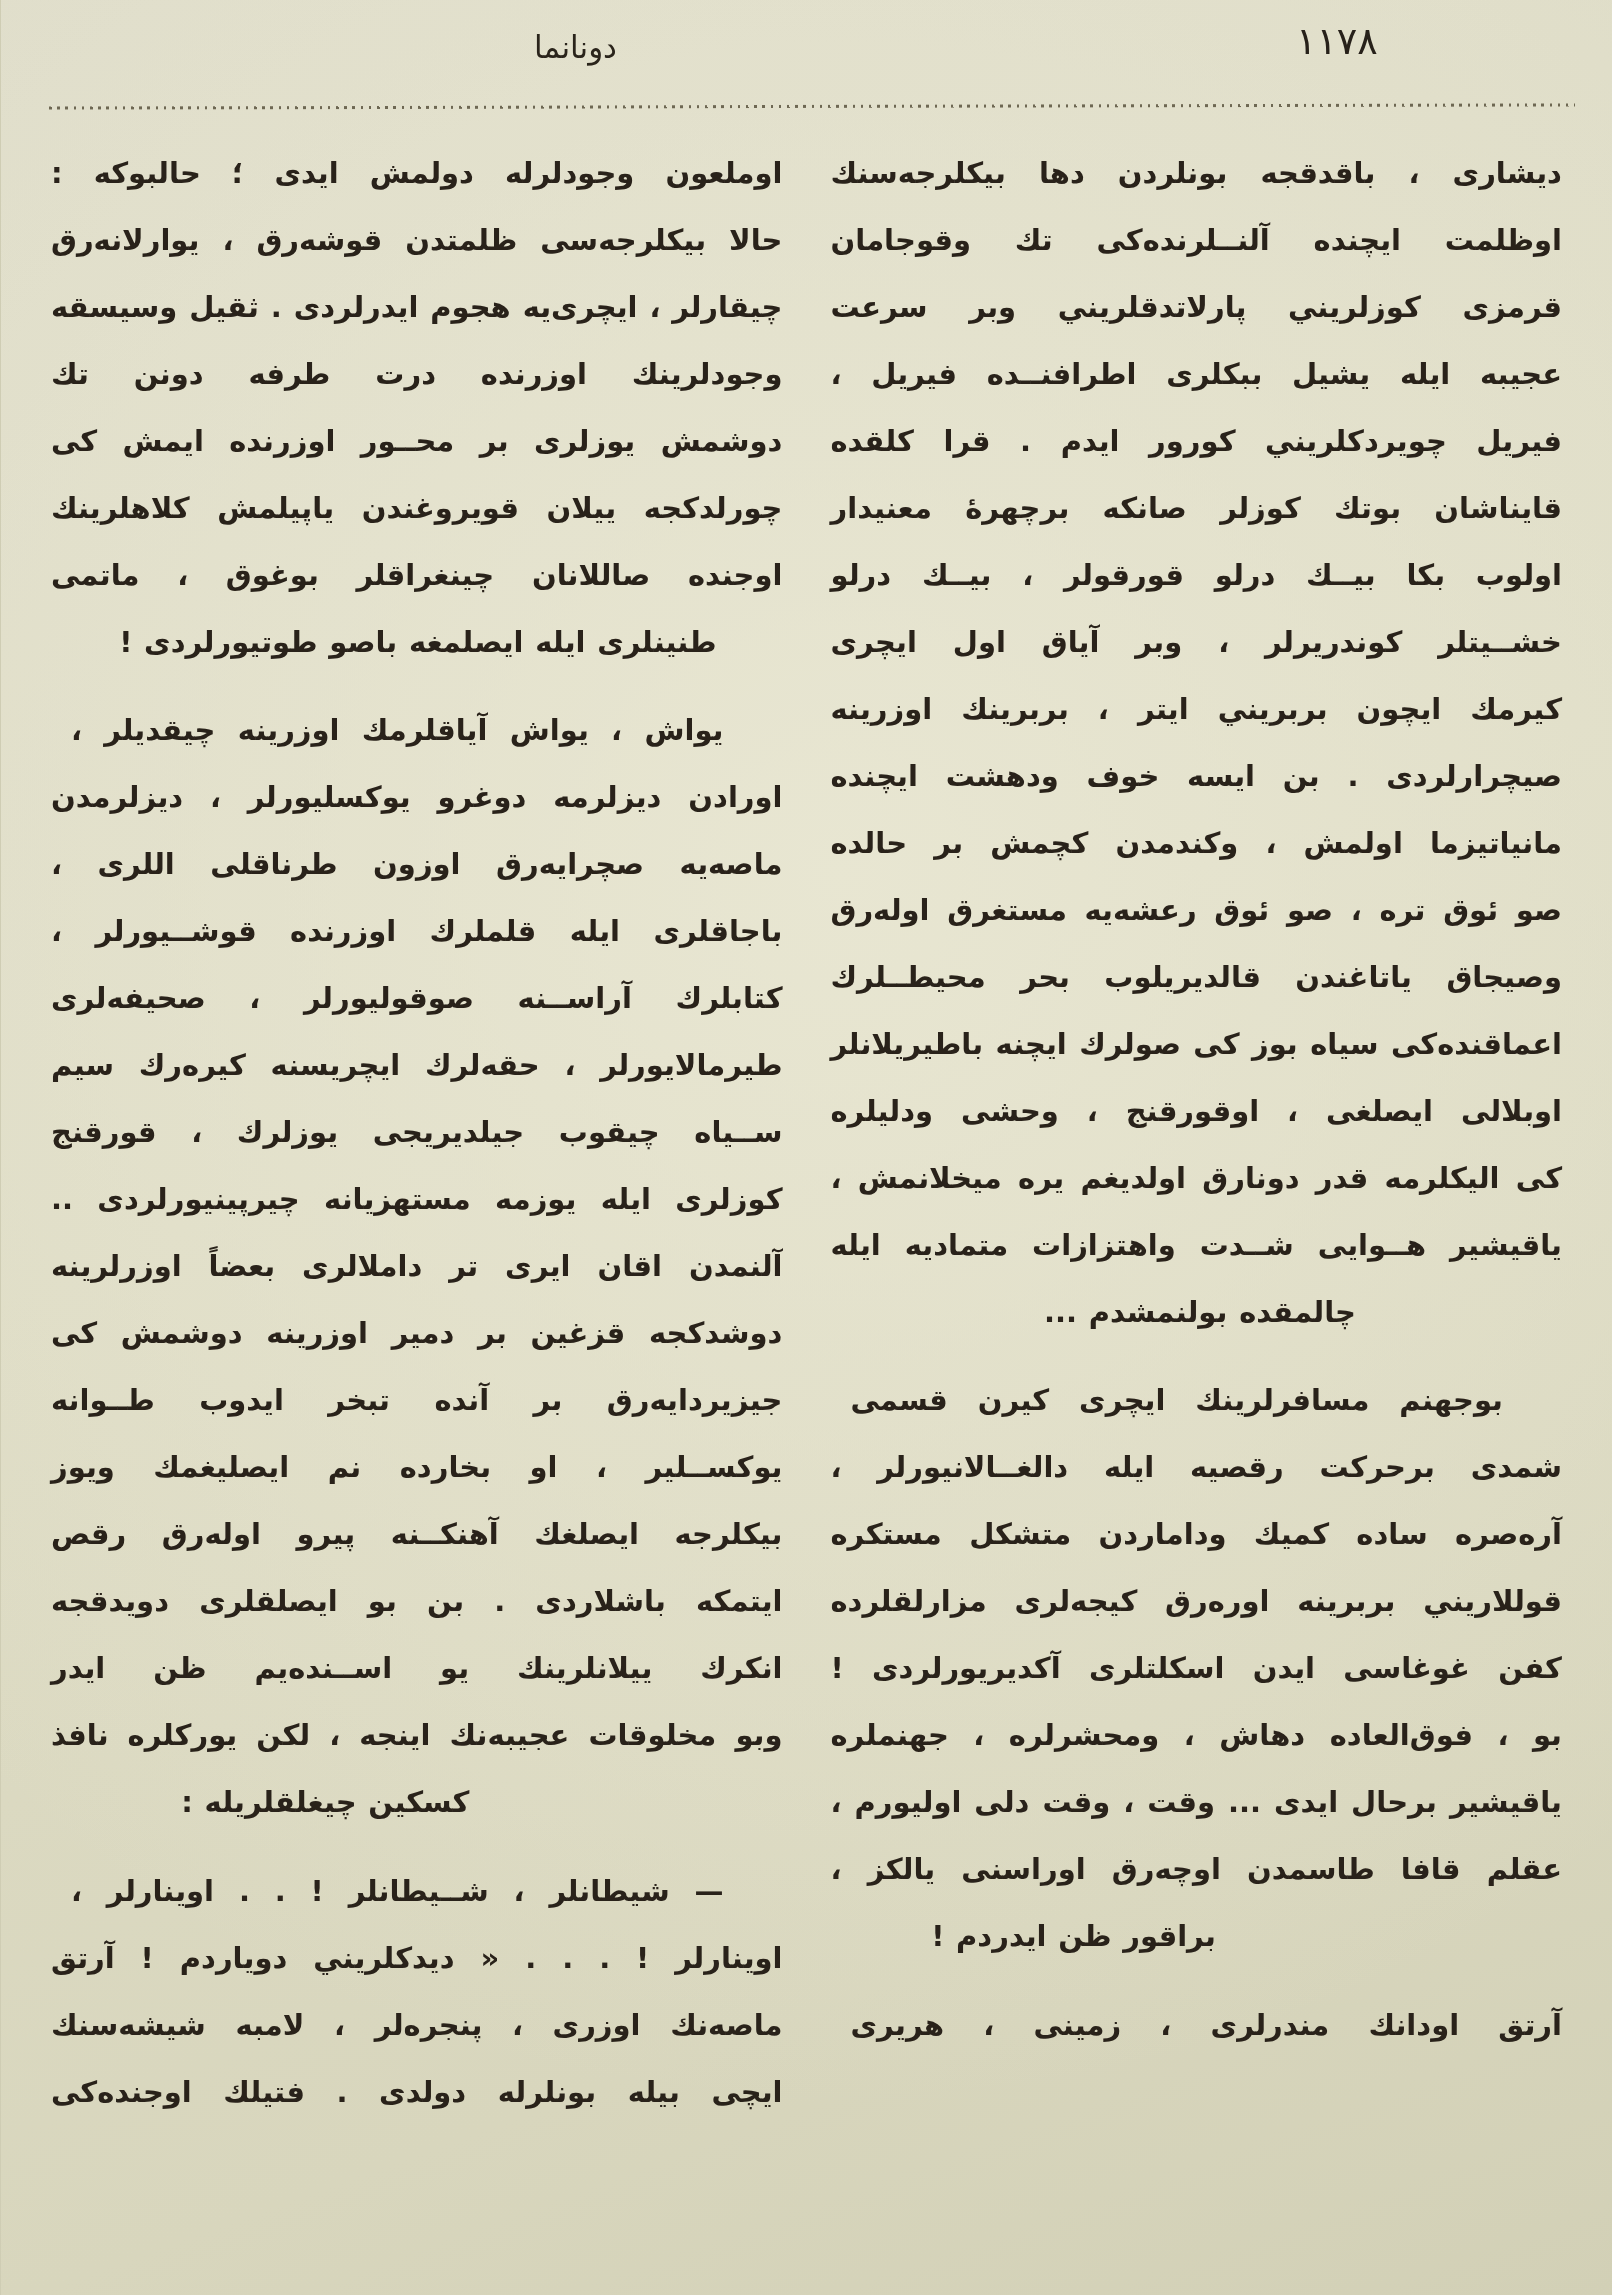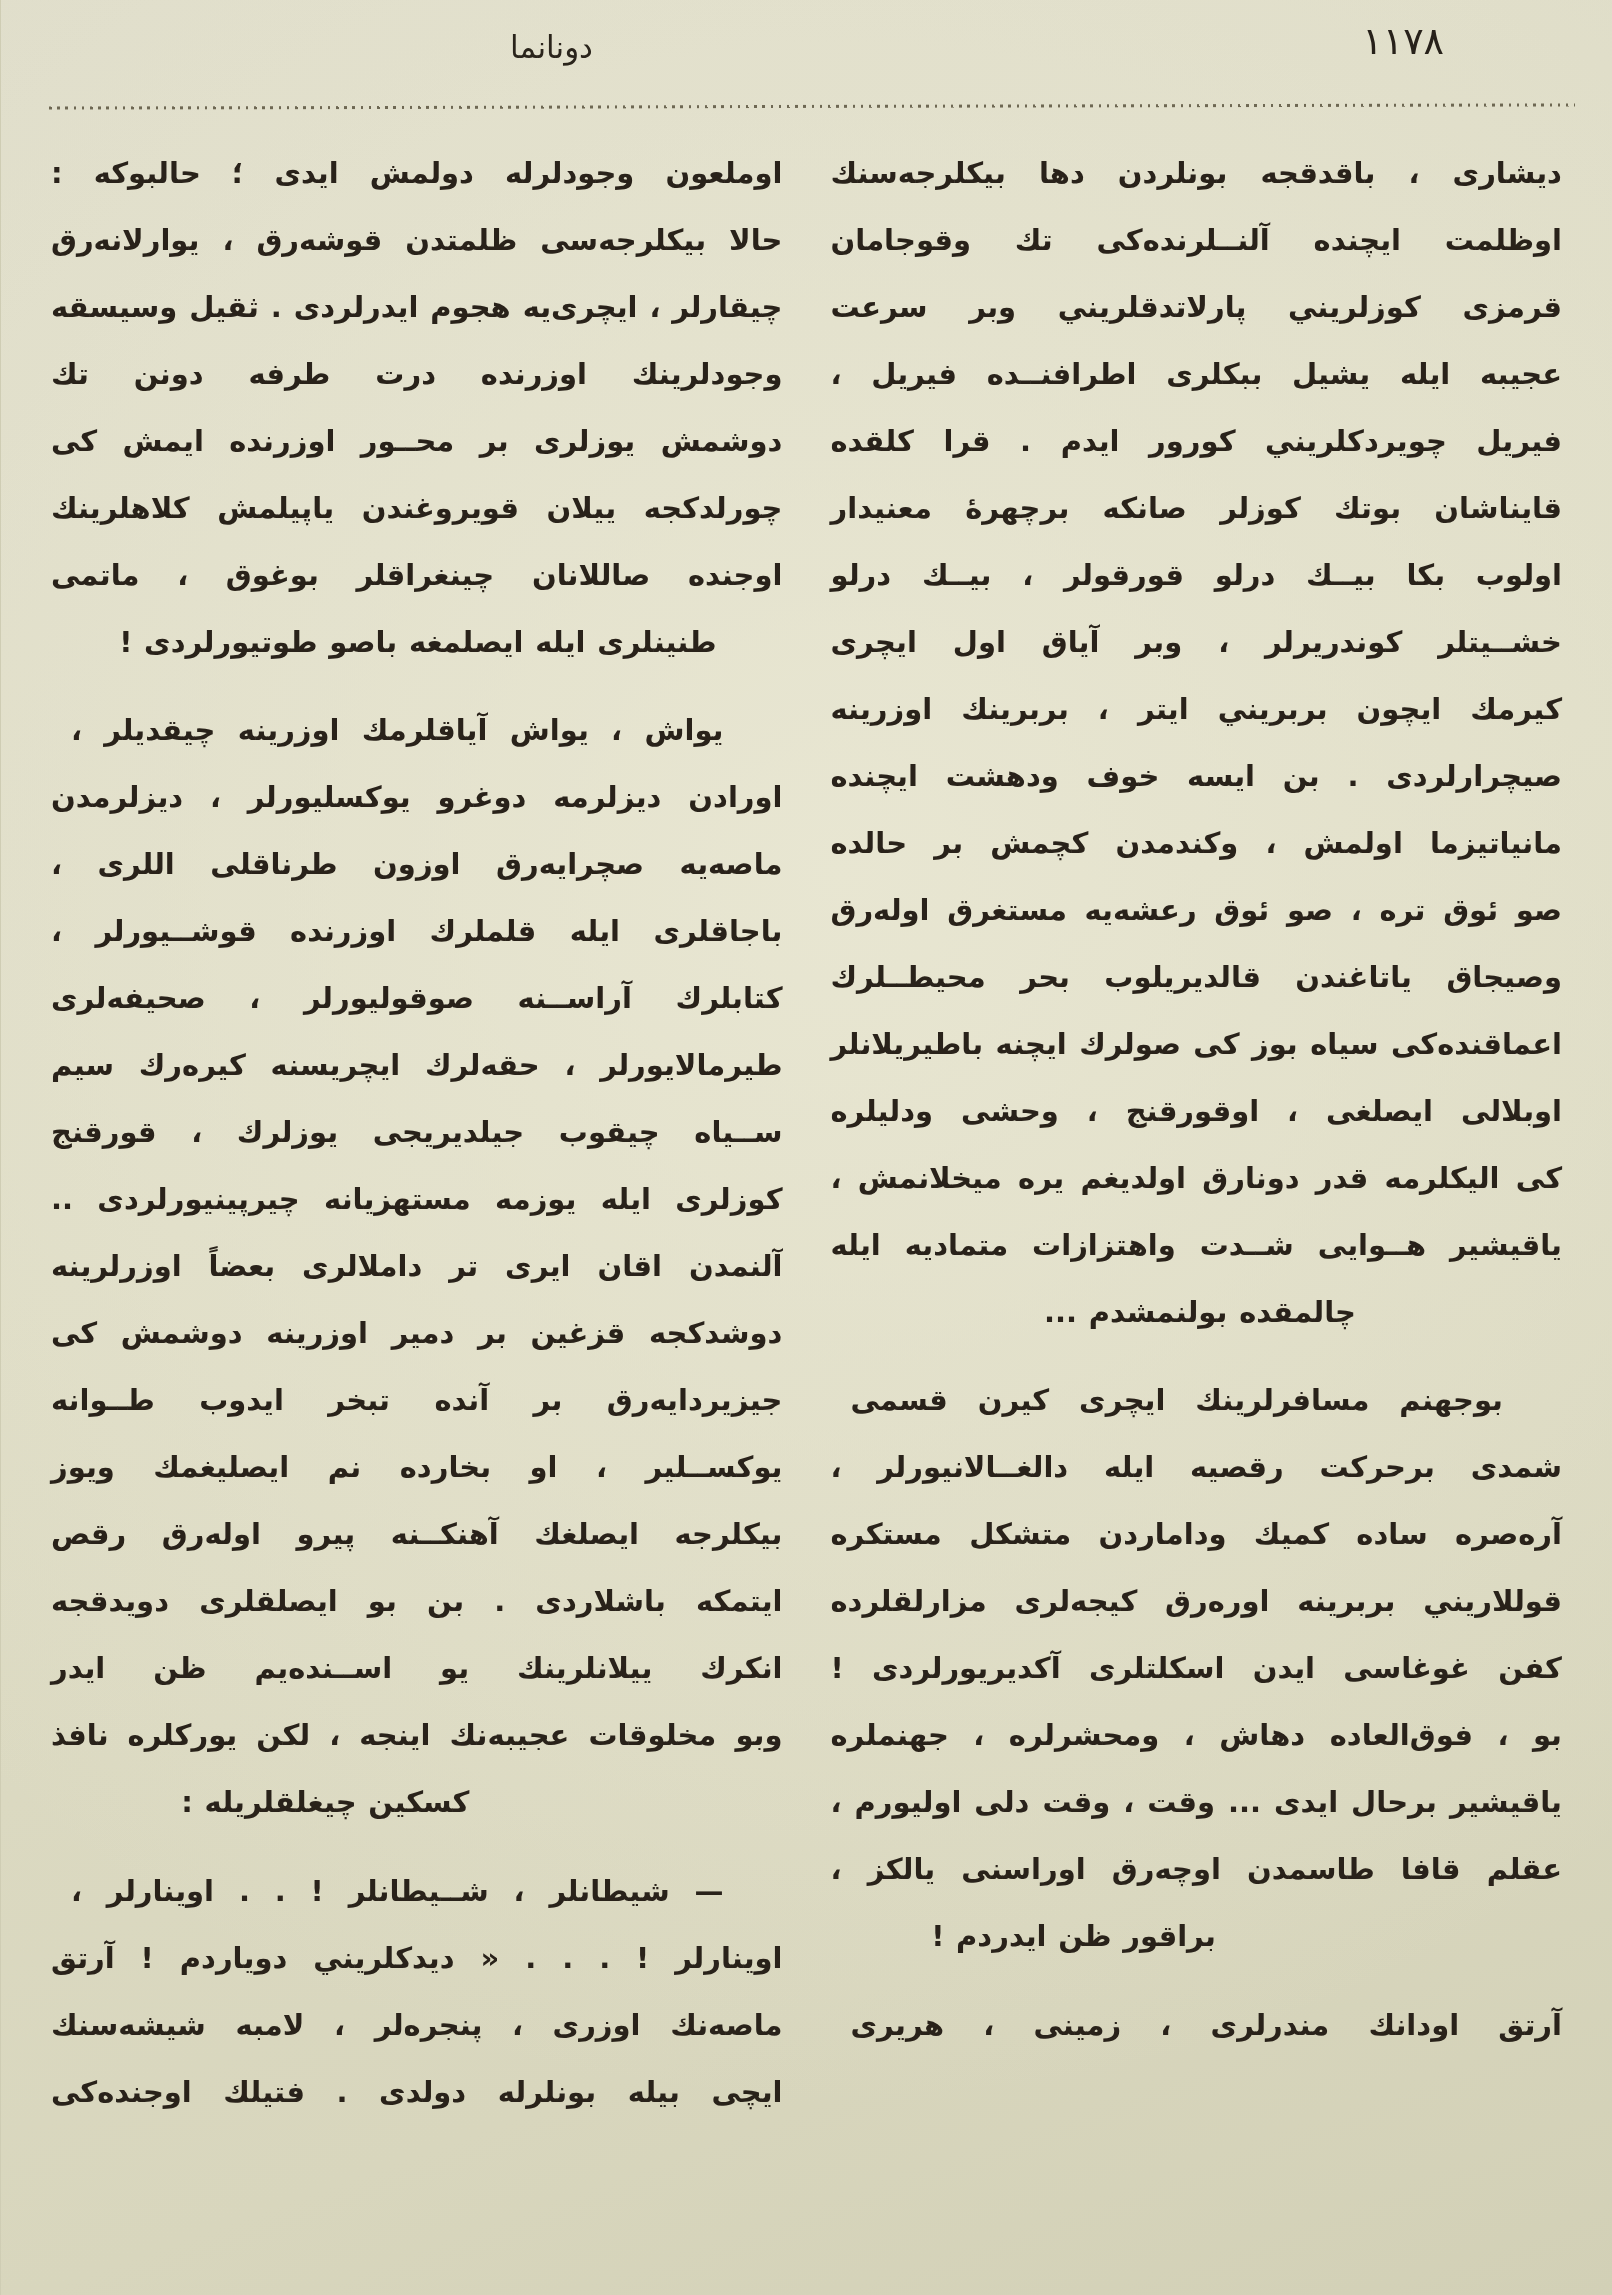--- a/index.html
+++ b/index.html
@@ -10,27 +10,27 @@
   }
   .page{
     position:relative;width:1613px;height:2295px;overflow:hidden;
     background:
       radial-gradient(ellipse 130% 90% at 52% 38%, rgba(233,231,211,.9) 0%, rgba(222,220,197,.0) 60%),
       linear-gradient(160deg, #e0decb 0%, #dedcc5 45%, #d8d6bd 80%, #d2d0b6 100%);
     color:#29221a;
   }
   
   .journal-title{
-    position:absolute;top:23px;left:453px;width:197px;
+    position:absolute;top:23px;left:477px;width:197px;
     text-align:center;font-size:31px;line-height:49px;
     color:#2a241b;
   }
   .page-number{
     position:absolute;top:15px;left:1296px;width:148px;
-    text-align:right;font-size:38px;line-height:53px;
+    text-align:left;font-size:38px;line-height:53px;
     letter-spacing:5px;color:#27211a;
   }
   .rule{
     position:absolute;top:105px;left:49px;right:38px;height:3.3px;
     background:repeating-linear-gradient(to right,#59523d 0 2.5px,transparent 2.5px 8.2px);
     transform:rotate(-0.12deg);
     opacity:.85;
   }
   
   .columns{

